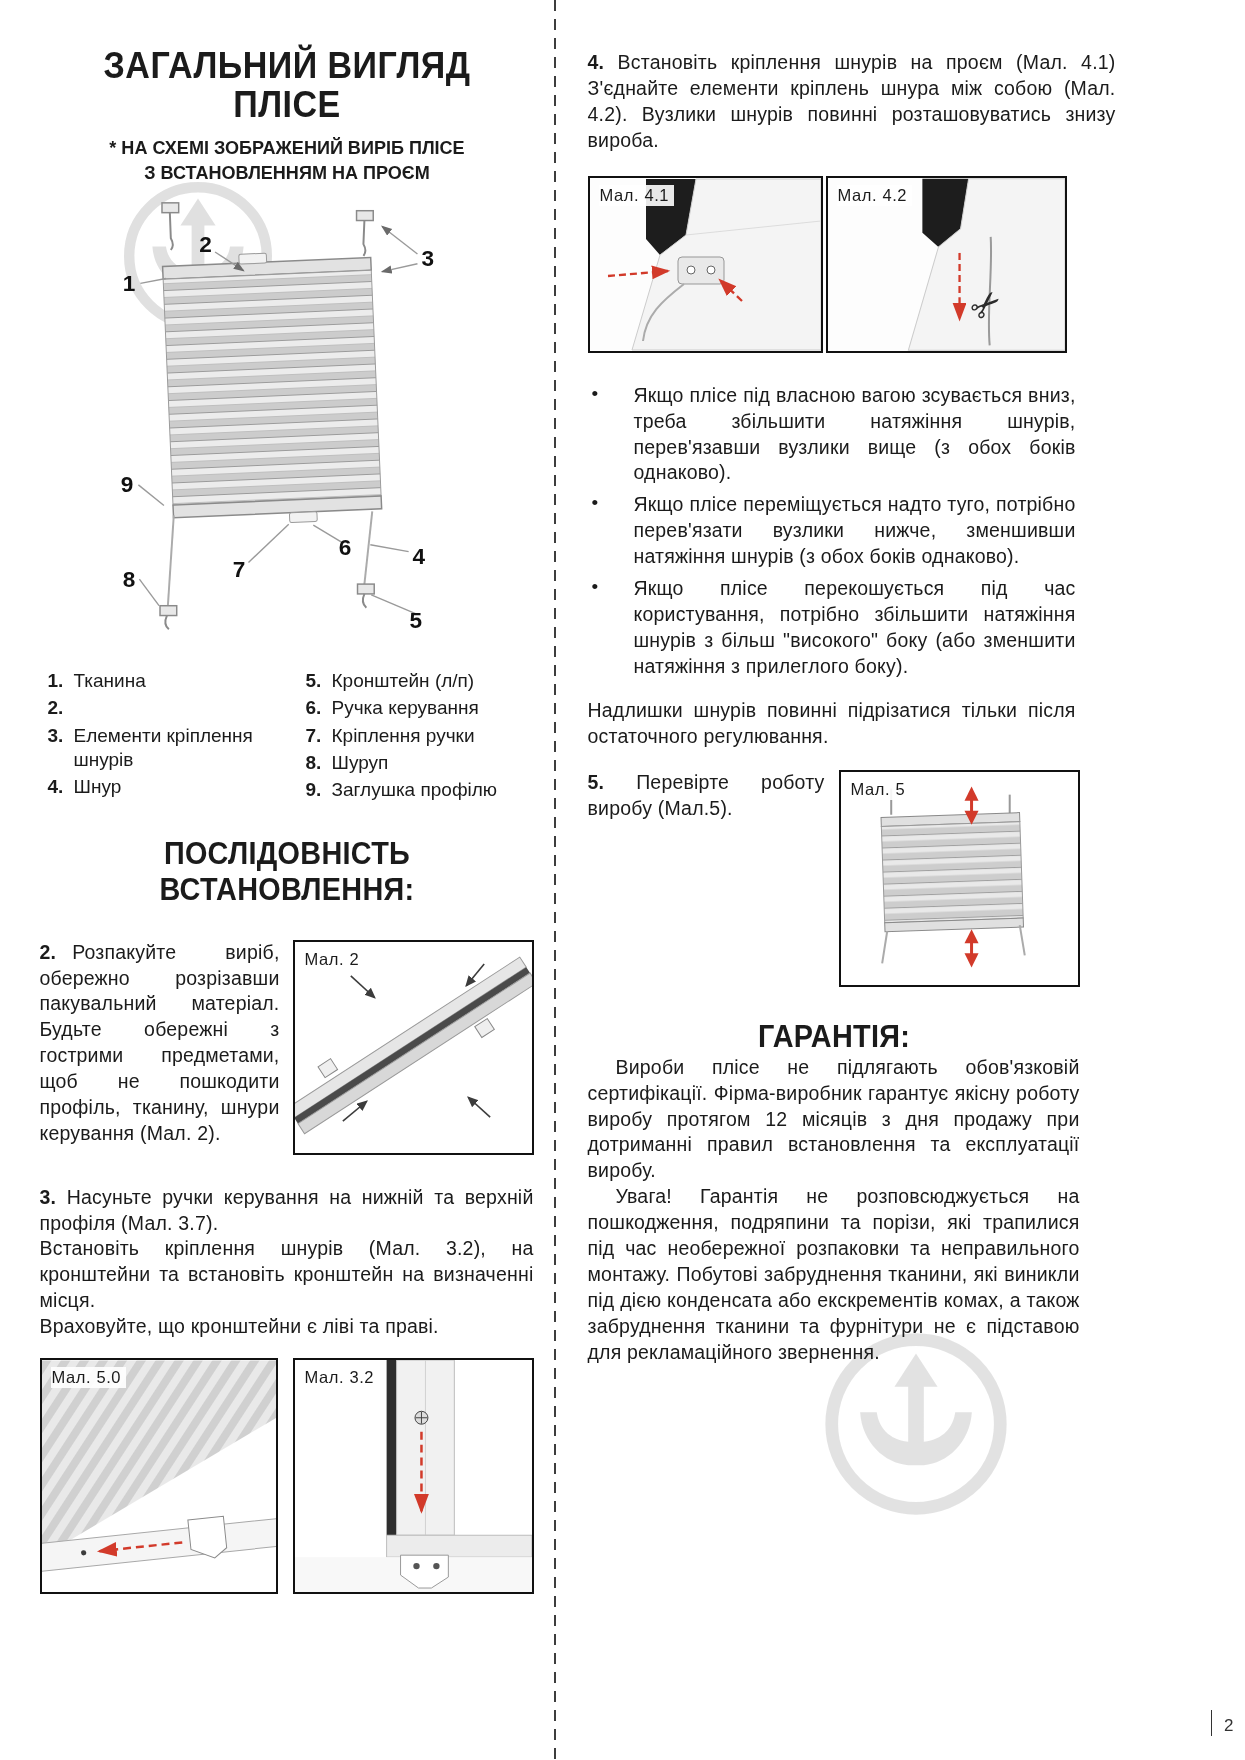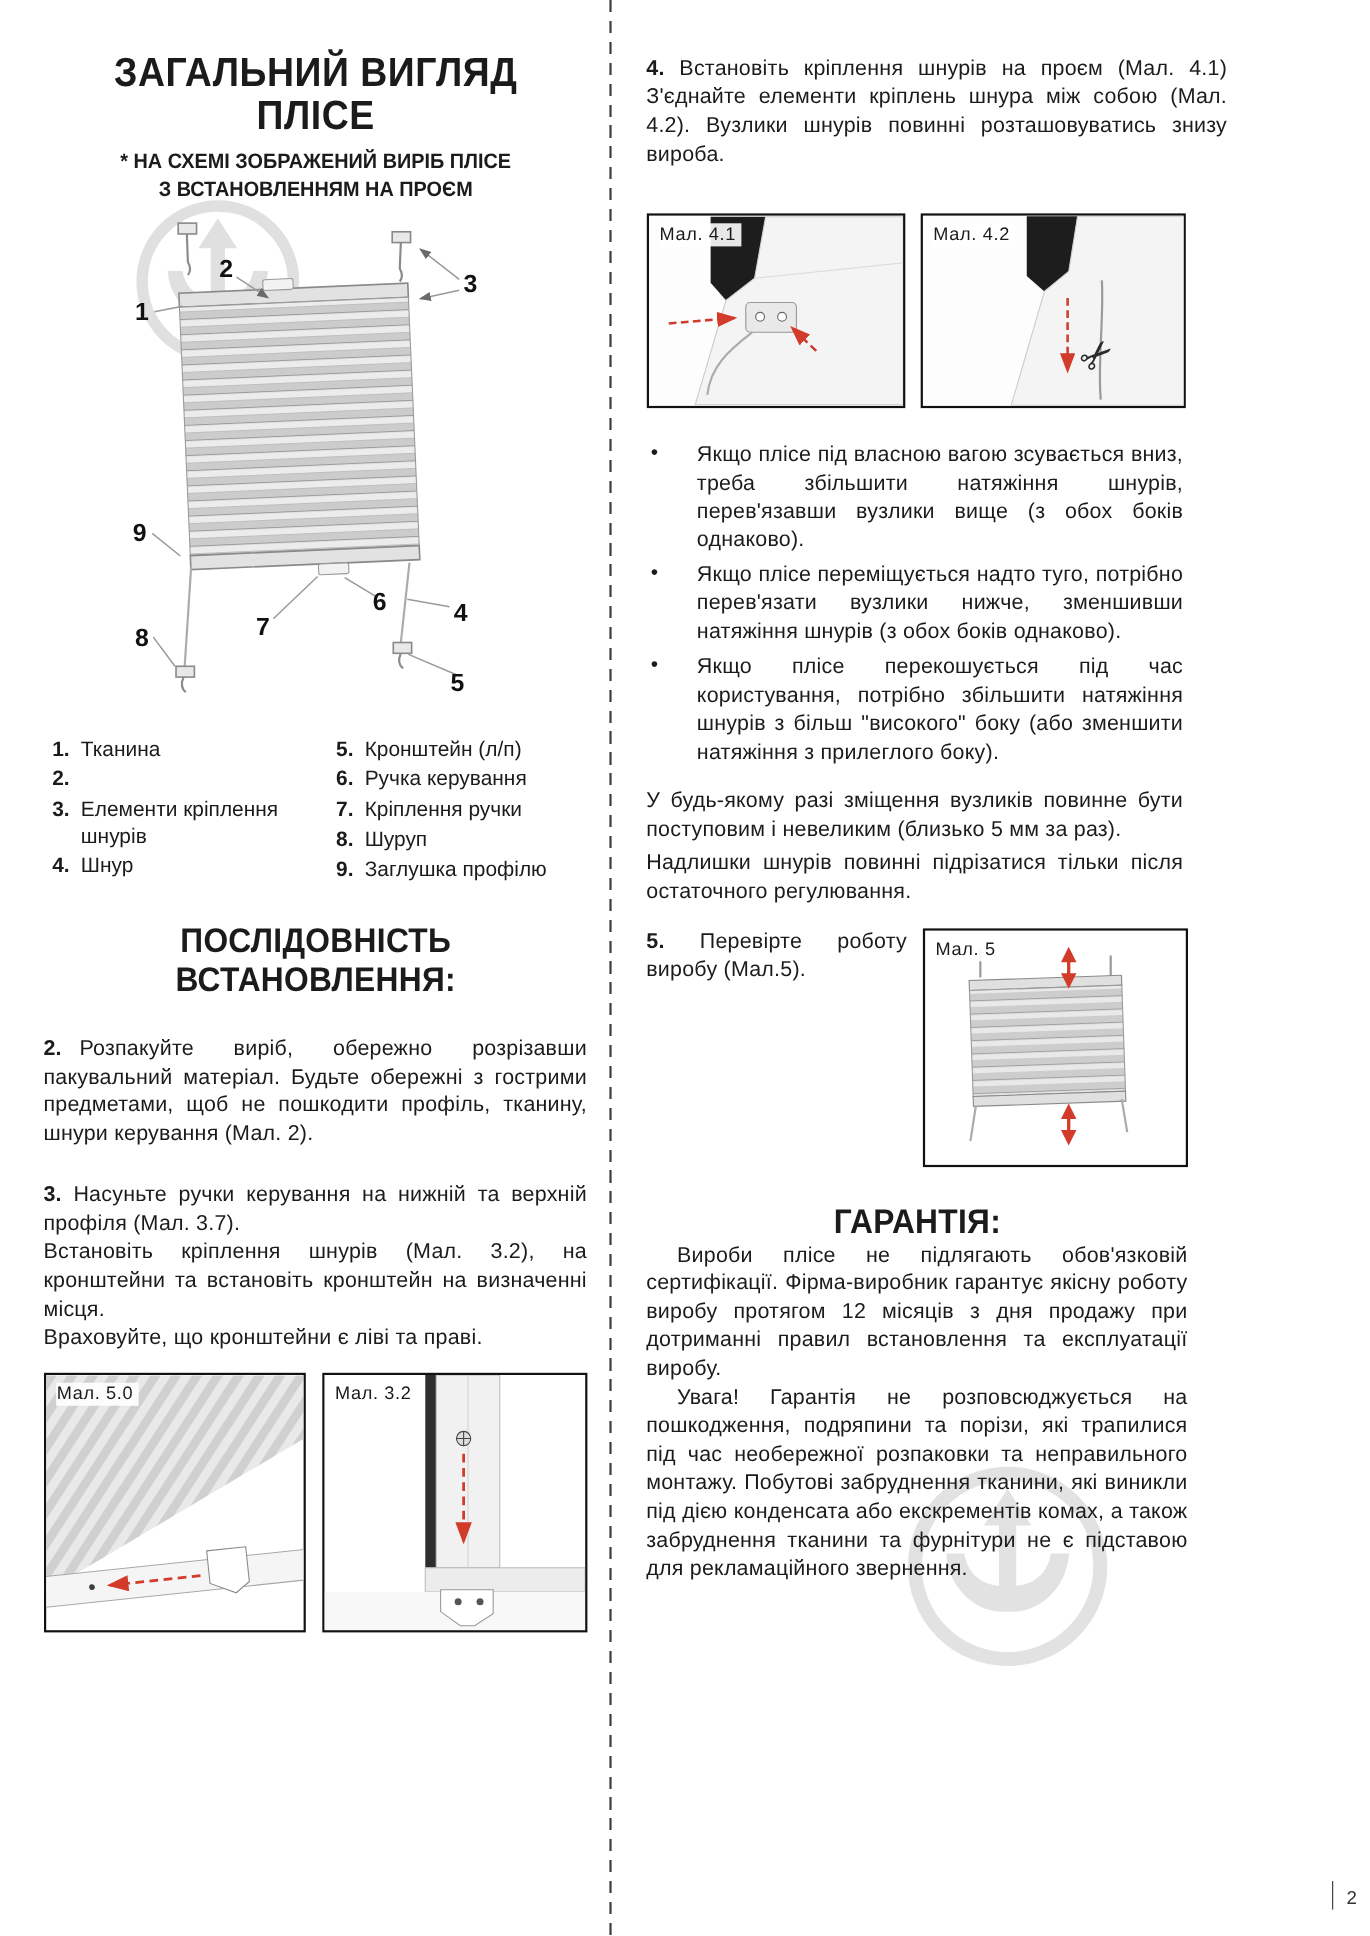--- a/index.html
+++ b/index.html
@@ -58,21 +58,21 @@
   .step2-text .stepnum { margin-right:16px; }
   .fig2 { width:241px; height:215px; flex-shrink:0; }
 
   .step3 { margin-top:30px; }
 
   .figrow-left { display:flex; justify-content:space-between; margin-top:18px; }
   .fig31 { width:238px; height:236px; }
   .fig32 { width:241px; height:236px; }
 
   .step4 { margin-top:30px; }
-  .figrow-right { display:flex; gap:14px; margin-top:40px; }
+  .figrow-right { display:flex; gap:3px; margin-top:22px; }
   .fig41 { width:235px; height:177px; }
   .fig42 { width:241px; height:177px; }
 
   .bullets { list-style:none; margin-top:30px; }
   .bullet-item { display:flex; margin-bottom:6px; padding-right:40px; }
   .bdot { width:46px; flex-shrink:0; font-size:19px; padding-left:4px; }
   .btext { flex:1; font-size:19.5px; line-height:1.33; text-align:justify; letter-spacing:.2px; }
 
   .notes { margin-top:18px; margin-right:40px; }
   .notes p { margin-bottom:4px; }
@@ -226,20 +226,43 @@
           </li>
       </ul>
     </div>
 
     <h2 class="section-heading install-heading">ПОСЛІДОВНІСТЬ ВСТАНОВЛЕННЯ:</h2>
 
     <div class="step2-row">
       <p class="body-text step2-text">
         <b class="stepnum">2.</b><span>Розпакуйте виріб, обережно розрізавши пакувальний матеріал. Будьте обережні з гострими предметами, щоб не пошкодити профіль, тканину, шнури керування (Мал. 2).</span>
       </p>
+      <figure class="figbox fig2">
+        <figcaption class="figlabel">Мал. 2</figcaption>
+        <svg viewBox="0 0 238 212">
+          <defs>
+            <marker id="ah2" markerWidth="8" markerHeight="8" refX="6" refY="3" orient="auto">
+              <path d="M0,0 L7,3 L0,6 Z" fill="#3c3c3c"></path>
+            </marker>
+          </defs>
+          <g transform="rotate(-33 119 106)">
+            <rect x="-20" y="88" width="278" height="12" fill="#e6e6e6" stroke="#9a9a9a"></rect>
+            <rect x="-20" y="100" width="278" height="7" fill="#4a4a4a"></rect>
+            <rect x="-20" y="107" width="278" height="12" fill="#d8d8d8" stroke="#9a9a9a"></rect>
+            <rect x="28" y="70" width="15" height="13" fill="#efefef" stroke="#888"></rect>
+            <rect x="182" y="122" width="15" height="13" fill="#efefef" stroke="#888"></rect>
+          </g>
+          <g stroke="#3c3c3c" fill="none" stroke-width="1.6" marker-end="url(#ah2)">
+            <path d="M56,34 L80,56"></path>
+            <path d="M190,22 L172,44"></path>
+            <path d="M48,180 L72,160"></path>
+            <path d="M196,176 L174,156"></path>
+          </g>
+        </svg>
+      </figure>
     </div>
 
     <div class="body-text step3">
       <p><b class="stepnum">3.</b> <span>Насуньте ручки керування на нижній та верхній профіля (Мал. 3.7).</span></p>
       <p>Встановіть кріплення шнурів (Мал. 3.2), на кронштейни та встановіть кронштейн на визначенні місця.</p>
       <p>Враховуйте, що кронштейни є ліві та праві.</p>
     </div>
 
     <div class="figrow-left">
       <figure class="figbox fig31">
@@ -346,21 +369,20 @@
         <span class="bdot">•</span>
         <span class="btext">Якщо плісе переміщується надто туго, потрібно перев'язати вузлики нижче, зменшивши натяжіння шнурів (з обох боків однаково).</span>
       </li>
       <li class="bullet-item">
         <span class="bdot">•</span>
         <span class="btext">Якщо плісе перекошується під час користування, потрібно збільшити натяжіння шнурів з більш "високого" боку (або зменшити натяжіння з прилеглого боку).</span>
       </li>
     </ul>
 
     <div class="body-text notes">
-      <p>У будь-якому разі зміщення вузликів повинне бути поступовим і невеликим (близько 5 мм за раз).</p>
       <p>Надлишки шнурів повинні підрізатися тільки після остаточного регулювання.</p>
     </div>
 
     <div class="step5-row">
       <p class="body-text step5-text">
         <b class="stepnum">5.</b> <span>Перевірте роботу виробу (Мал.5).</span>
       </p>
       <figure class="figbox fig5">
         <figcaption class="figlabel">Мал. 5</figcaption>
         <svg viewBox="0 0 236 211">

